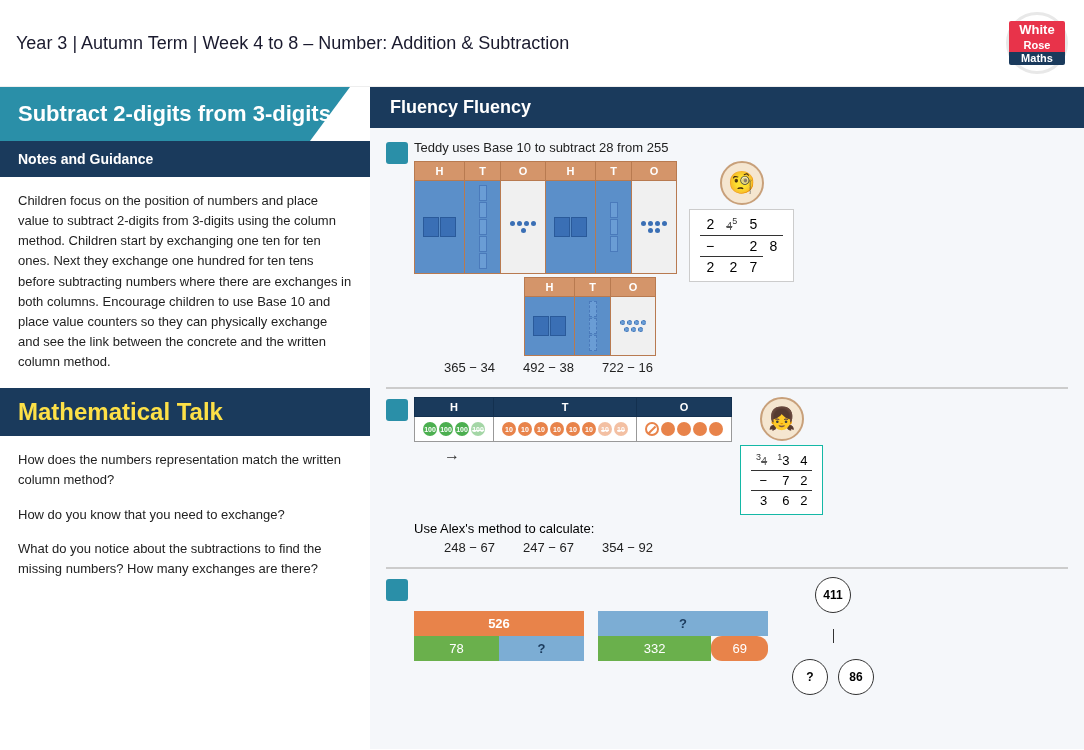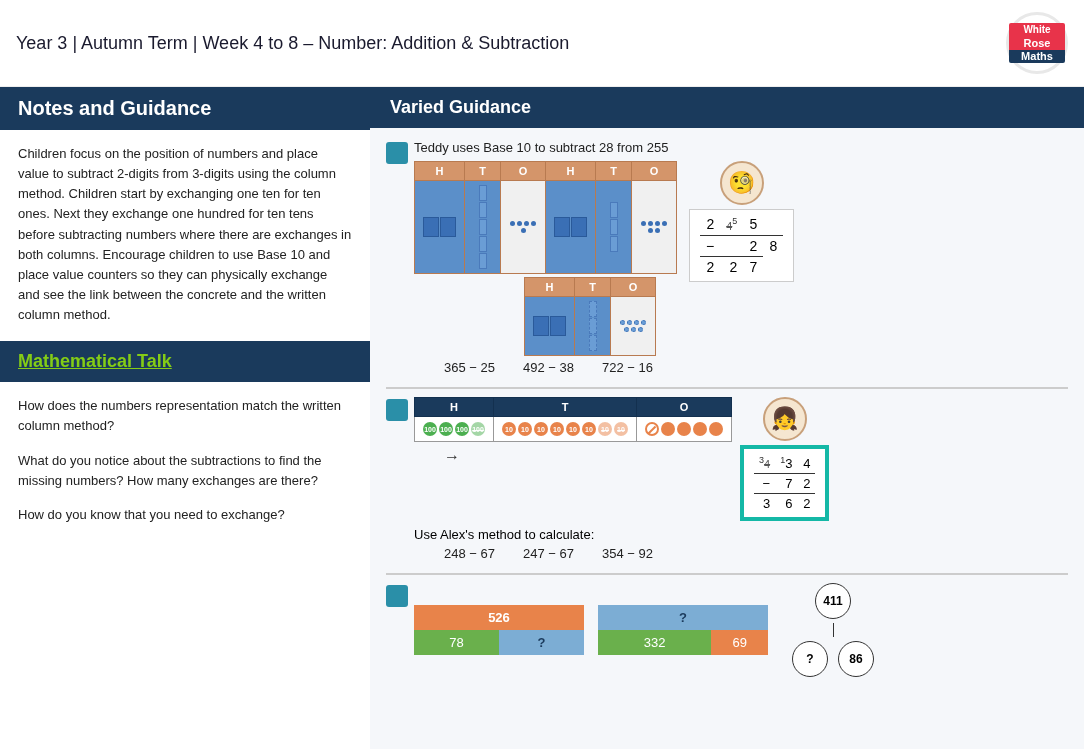--- a/index.html
+++ b/index.html
@@ -193,21 +193,21 @@
       height: 14px;
     }
     .cnt-green { background: #4caf50; color: #fff; }
     .cnt-orange { background: #e8834a; color: #fff; }
     .cnt-strikethrough { background: #fff; border: 2px solid #e8834a; color: #e8834a; position: relative; }
     .cnt-strikethrough::after { content: ''; position: absolute; top: 50%; left: 0; right: 0; height: 2px; background: #e8834a; transform: rotate(-45deg); }
 
     
     .col-method2 {
       background: #fff;
-      border: 4px solid #14b8a6;
+      border: 1px solid #14b8a6;
       padding: 4px 10px;
       font-size: 14px;
     }
     .col-method2 table {
       border-collapse: collapse;
     }
     .col-method2 td {
       padding: 2px 5px;
       text-align: right;
       font-size: 13px;
@@ -216,21 +216,21 @@
     .col-method2 .line-row td { border-top: 1px solid #333; }
     .superscript { font-size: 9px; vertical-align: super; color: #333; }
     .strikethrough-num { text-decoration: line-through; font-size: 11px; color: #555; }
 
     
     .tree-diagram {
       display: flex;
       flex-direction: column;
       align-items: center;
       font-size: 13px;
-      gap: 4px;
+      gap: 16px;
       margin-left: 10px;
     }
     .tree-node {
       border: 1px solid #333;
       border-radius: 50%;
       width: 36px;
       height: 36px;
       display: flex;
       align-items: center;
       justify-content: center;
@@ -312,55 +312,61 @@
     }
   </style>
 </head>
 <body>
 
 <div class="header">
   <div class="header-title">
     <span>Year 3 |  Autumn Term  | Week 4 to 8 – Number: Addition &amp; Subtraction</span>
   </div>
   <div class="logo">
-    <div style="background:#e8334a;color:#fff;font-size:10px;font-weight:700;padding:1px 5px;border-radius:2px 2px 0 0;width:100%;text-align:center;">White</div>
+    <div style="background:#e8334a;color:#fff;font-size:13px;font-weight:700;padding:1px 5px;border-radius:2px 2px 0 0;width:100%;text-align:center;">White</div>
     <div style="background:#e8334a;color:#fff;font-size:11px;font-weight:700;width:100%;text-align:center;">Rose</div>
     <div style="background:#1a3a5c;color:#fff;font-size:11px;font-weight:700;width:100%;text-align:center;border-radius:0 0 2px 2px;">Maths</div>
   </div>
 </div>
 
 <div class="main">
 
   <div class="left-col">
 
+    <div class="header-wrapper">
+      <div style="background:#2a8fa8;padding:14px 18px;color:#fff;font-size:22px;font-weight:800;position:relative;">
+        <span>Subtract 2-digits from 3-digits</span>
+        <div style="position:absolute;right:0;top:0;bottom:0;width:60px;background:#fff;clip-path:polygon(40px 0,100% 0,100% 100%,0 100%);"></div>
+      </div>
+    </div>
 
     <div style="background:#1a3a5c;padding:10px 18px;">
-      <span style="color:#fff;font-size:20px;font-weight:800;">Notes and Guidance</span>
+      <span style="color:#fff;font-size:14px;font-weight:800;">Notes and Guidance</span>
     </div>
 
     <div class="notes-text">
       <span>Children focus on the position of numbers and place value to subtract 2-digits from 3-digits using the column method. Children start by exchanging one ten for ten ones.  Next they exchange one hundred for ten tens before subtracting numbers where there are exchanges in both columns. Encourage children to use Base 10 and place value counters so they can physically exchange and see the link between the concrete and the written column method.</span>
     </div>
 
     <div style="background:#1a3a5c;padding:10px 18px;margin-top:2px;">
-      <span style="color:#84cc16;font-size:18px;font-weight:800;text-decoration:underline;">Mathematical Talk</span>
+      <span style="color:#fde047;font-size:24px;font-weight:800;">Mathematical Talk</span>
     </div>
 
     <div class="math-talk-section">
       <p>How does the numbers representation match the written column method?</p>
+      <p>How do you know that you need to exchange?</p>
       <p>What do you notice about the subtractions to find the missing numbers? How many exchanges are there?</p>
-      <p>How do you know that you need to exchange?</p>
     </div>
 
   </div>
 
   <div class="right-col">
 
     <div style="background:#1a3a5c;padding:10px 20px;">
-      <span style="color:#fff;font-size:18px;font-weight:800;">Varied Guidance</span>
+      <span style="color:#fff;font-size:18px;font-weight:800;">Fluency Fluency</span>
     </div>
 
     <div class="vf-content">
 
       <div class="right-activity">
         <div class="activity-icon"></div>
         <div class="right-activity-main">
           <div class="activity-text">Teddy uses Base 10 to subtract 28 from 255</div>
 
           <div class="base10-wrapper">
@@ -493,21 +499,21 @@
                         <td>2</td>
                         <td>7</td>
                       </tr>
                 </tbody>
                   </table>
               </div>
             </div>
           </div>
 
           <div class="calc-row">
-            <span>365 − 25</span>
+            <span>365 − 34</span>
             <span>492 − 38</span>
             <span>722 − 16</span>
           </div>
         </div>
       </div>
 
       <div class="vf-separator"></div>
 
       <div class="right-activity">
         <div class="activity-icon"></div>
@@ -609,21 +615,21 @@
               <div style="display:flex;">
                 <div style="background:#6ab04c;color:#fff;text-align:center;padding:5px 0;font-size:13px;flex:1;">78</div>
                 <div style="background:#7cadd4;color:#1a3a5c;text-align:center;padding:5px 0;font-size:13px;font-weight:700;flex:1;">?</div>
               </div>
             </div>
 
             <div style="width:170px;">
               <div style="background:#7cadd4;color:#1a3a5c;text-align:center;padding:5px 0;font-size:13px;font-weight:700;">?</div>
               <div style="display:flex;">
                 <div style="background:#6ab04c;color:#fff;text-align:center;padding:5px 0;font-size:13px;flex:2;">332</div>
-                <div style="background:#e8834a;color:#fff;text-align:center;padding:5px 0;font-size:13px;flex:1;">69</div>
+                <div style="background:#e8834a;color:#fff;text-align:center;padding:5px 0;font-size:13px;flex:1;border-radius:11px;">69</div>
               </div>
             </div>
 
             <div class="tree-diagram">
               <div class="tree-node">411</div>
               <div class="tree-line"></div>
               <div class="tree-children">
                 <div class="tree-branch">
                   <div class="tree-node">?</div>
                 </div>

